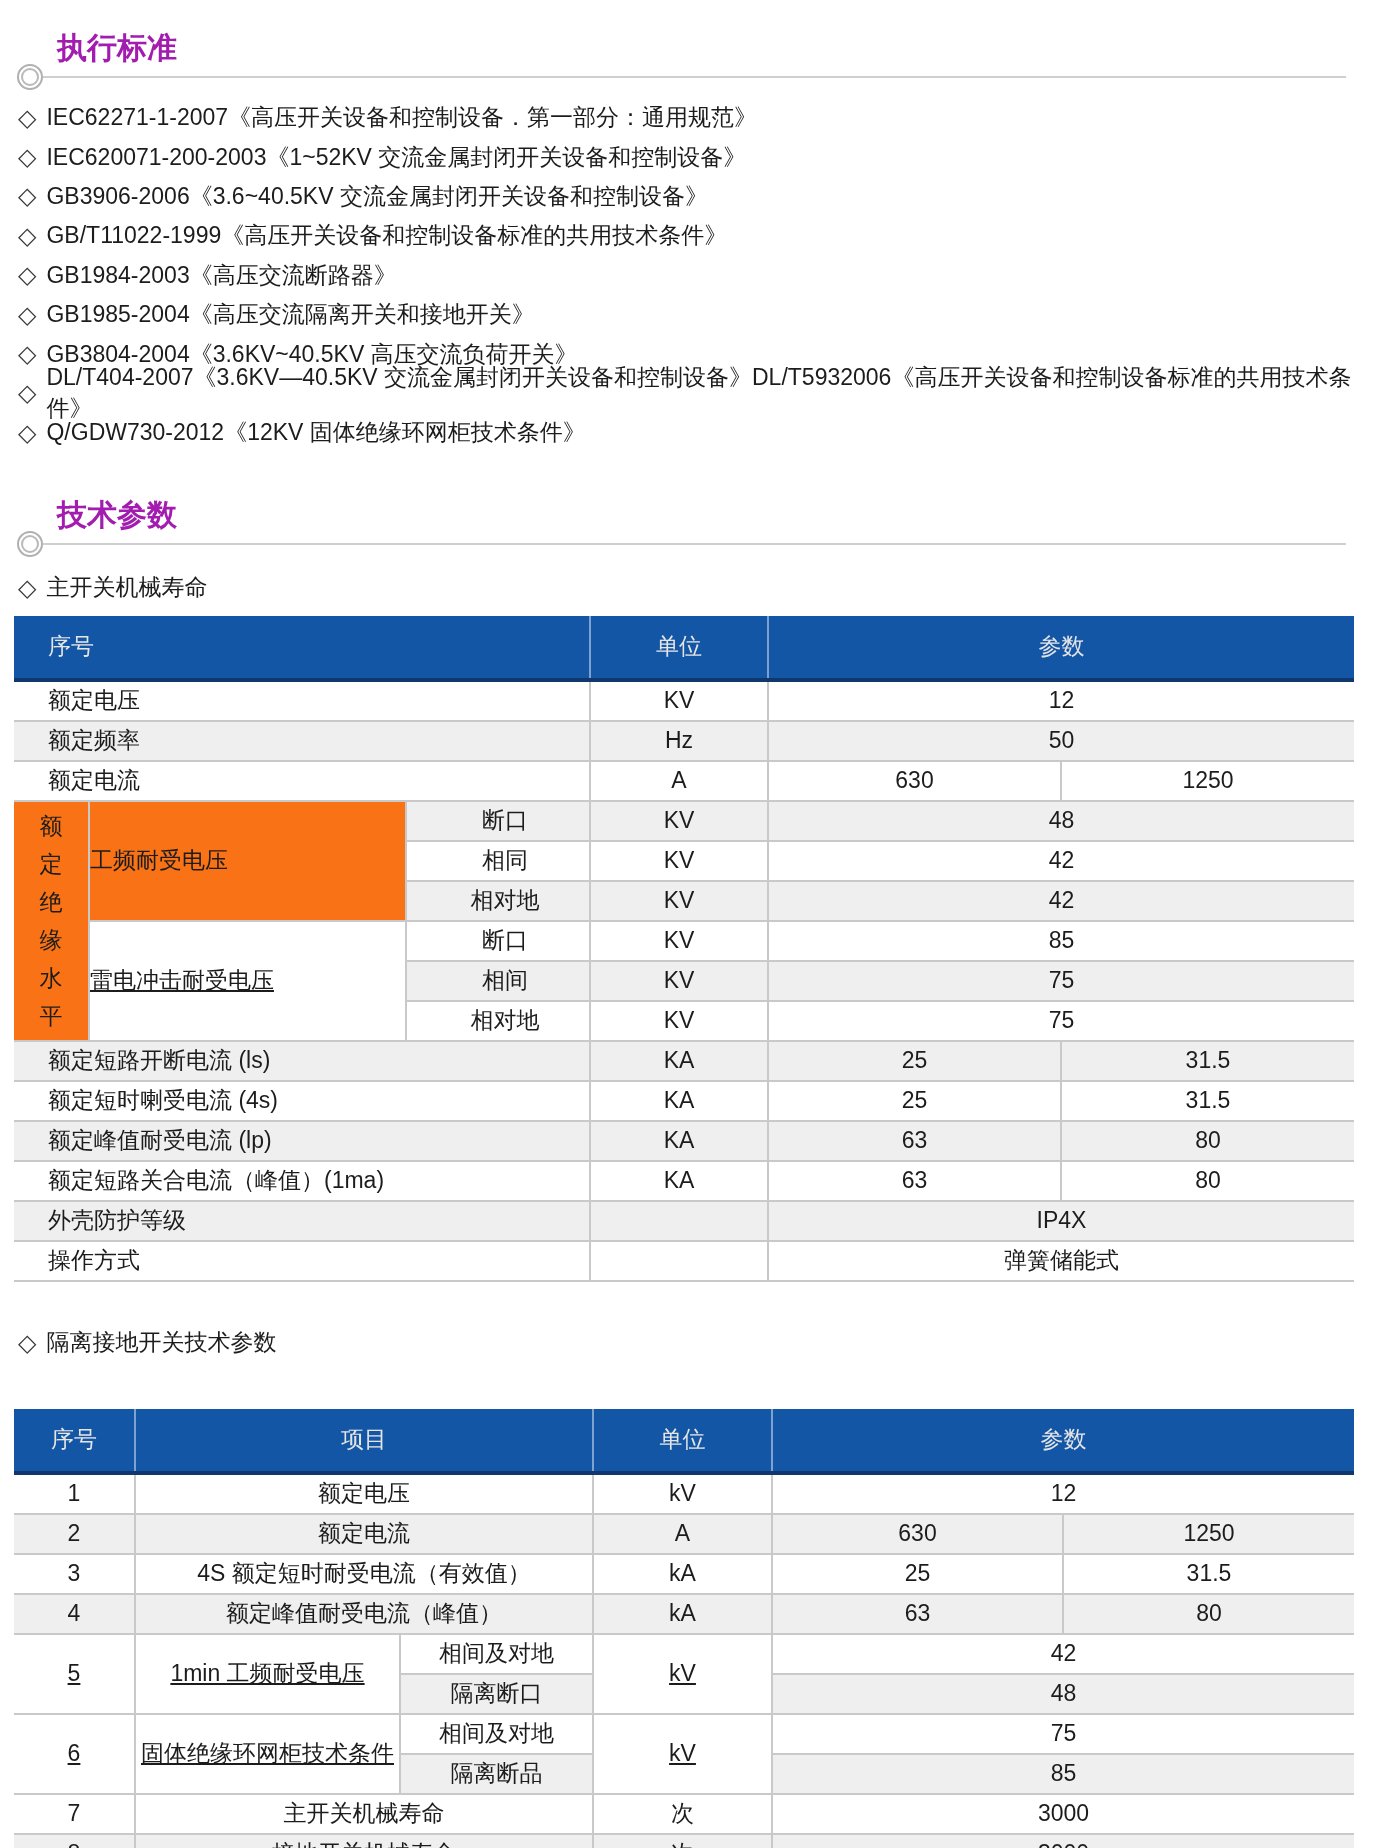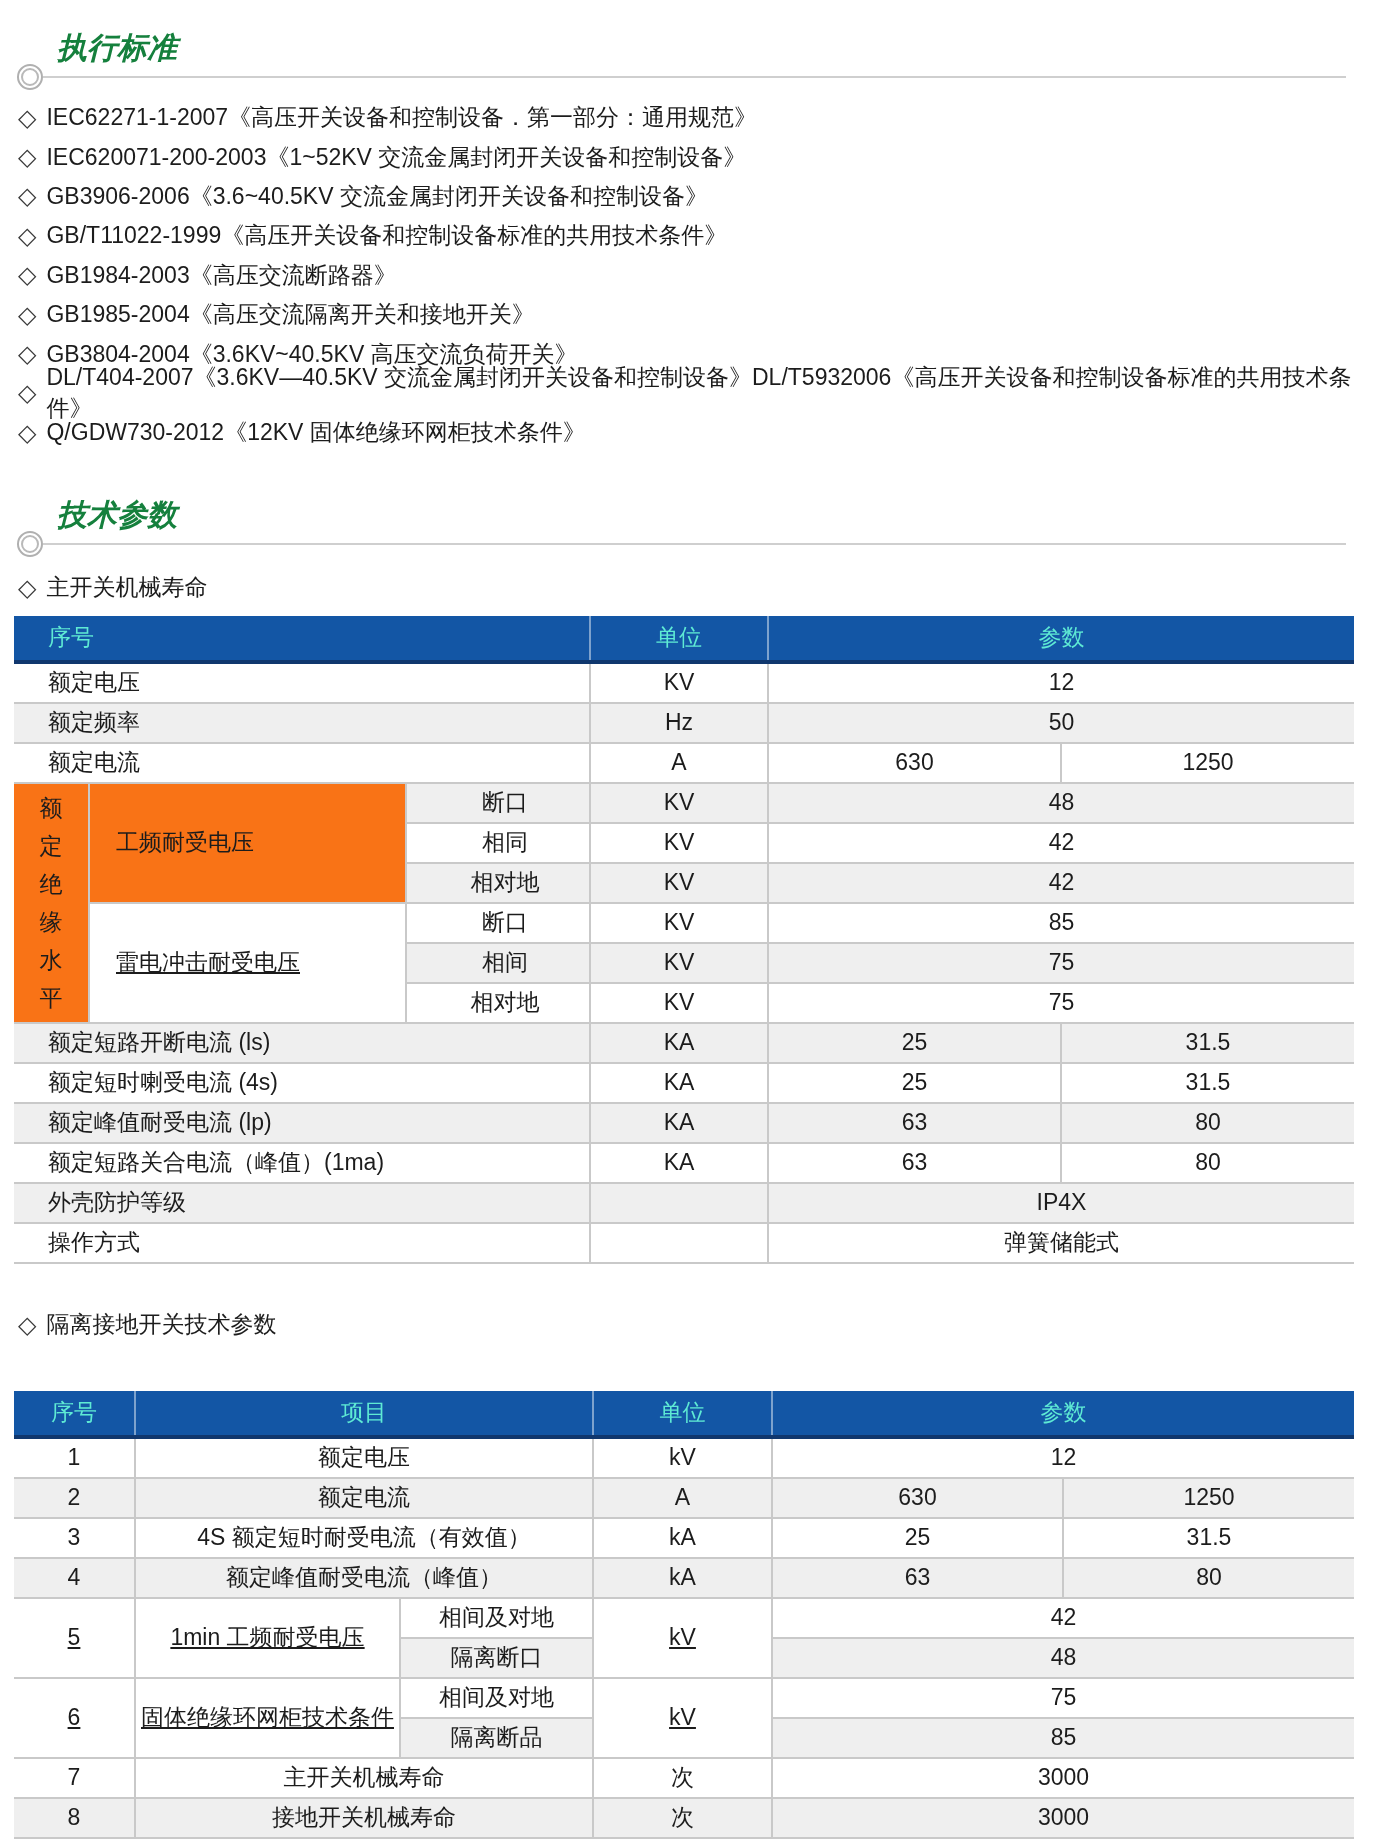--- a/index.html
+++ b/index.html
@@ -9,21 +9,21 @@
     font-family: "Liberation Sans", "DejaVu Sans", sans-serif;
     color: #1c1c1c;
     overflow: hidden;
   }
   .content { width: 1344px; margin-left: 14px; }
 
   
   .sec-title {
     margin: 0 0 0 43px;
     font-size: 30px; line-height: 36px;
-    font-weight: bold; color: #15803d; font-style: italic;
+    font-weight: bold; color: #a21caf;
   }
   .sec-title.first { padding-top: 30px; }
   .rule-row { display: flex; align-items: center; margin: -2px 0 0 3px; height: 26px; }
   .ring {
     width: 22px; height: 22px; flex: 0 0 auto;
     border: 2px solid #b0b0b0; border-radius: 50%;
     position: relative; background: #fff; box-sizing: content-box;
   }
   .ring::after {
     content: ""; position: absolute; inset: 2px;
@@ -44,38 +44,38 @@
   .sub2 { margin-top: 46px; }
 
   
   table.spec {
     border-collapse: collapse; table-layout: fixed;
     width: 1340px; border-bottom: 2px solid #c9c9c9;
   }
   .t1 { margin-top: 13px; }
   .t2 { margin-top: 51px; }
   .spec th {
-    background: #1356a5; color: #5eead4;
+    background: #1356a5; color: #e5e5e5;
     font-weight: normal; font-size: 23px;
-    height: 38px; padding: 3px;
+    height: 38px; padding: 12px;
     border-bottom: 4px solid #10376e;
     text-align: center;
   }
   .spec th.hl { text-align: left; padding-left: 34px; }
   .spec th + th { border-left: 2px solid rgba(255,255,255,0.45); }
   .spec td {
     height: 38px; font-size: 23px; padding: 0;
     border-top: 2px solid #c9c9c9;
     text-align: center; vertical-align: middle;
   }
   .spec tbody tr:nth-child(even) { background: #efefef; }
   .spec td.bl { border-left: 2px solid #c9c9c9; }
   .spec td.lbl { text-align: left; padding-left: 34px; }
   .spec td.sub-lbl { text-align: center; padding-left: 14px; }
-  .spec td.group-cell { text-align: left; padding-left: 26px; }
+  .spec td.group-cell { text-align: left; }
   .spec td.bg-g { background: #f97316; margin-left: 32px; }
   .spec td.bg-w { background: #ffffff; text-decoration: underline; }
   .vert-text {
     width: 24px; margin: 0 auto;
     word-break: break-all; line-height: 38px;
     font-size: 23px; text-align: center;
   }
 </style>
 </head>
 <body>

